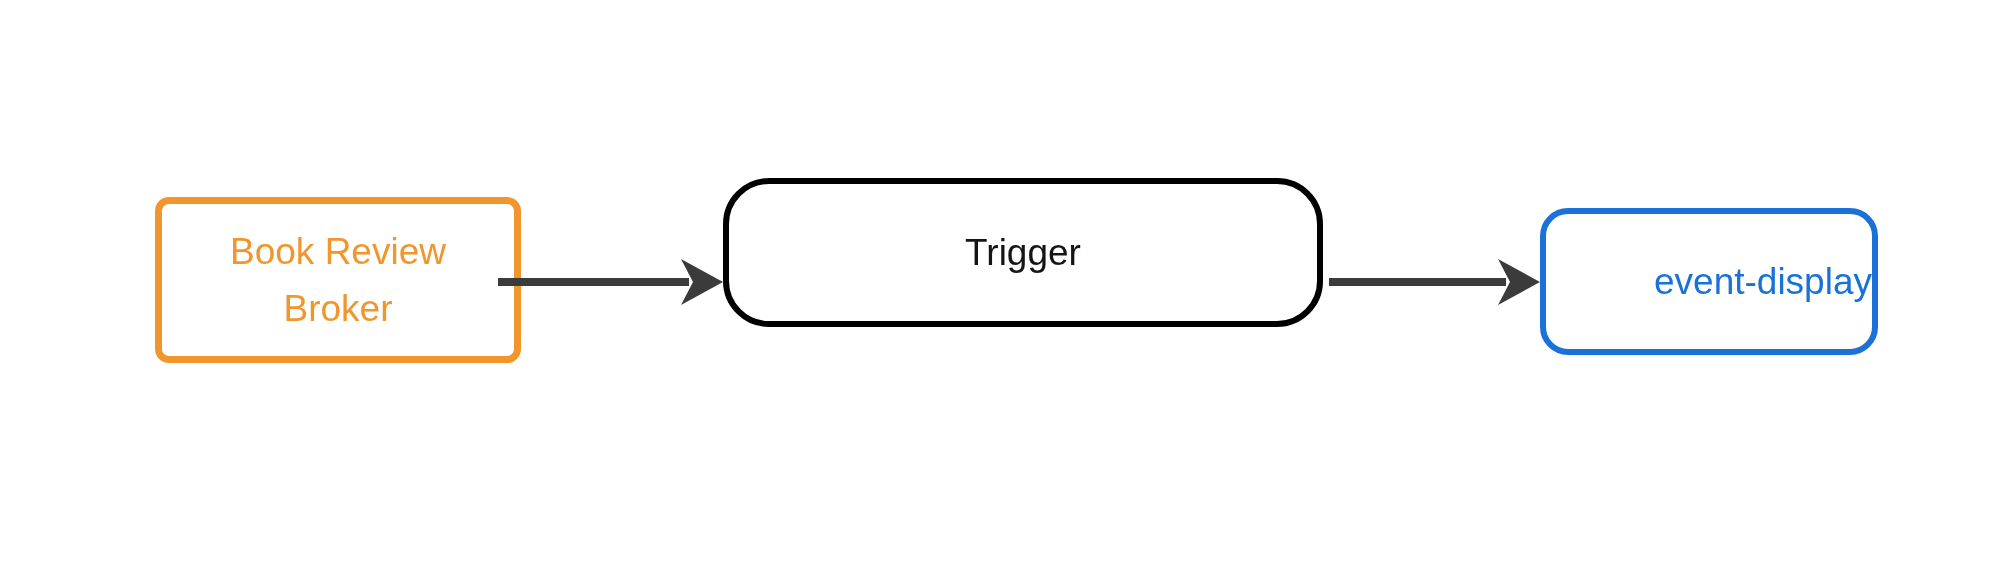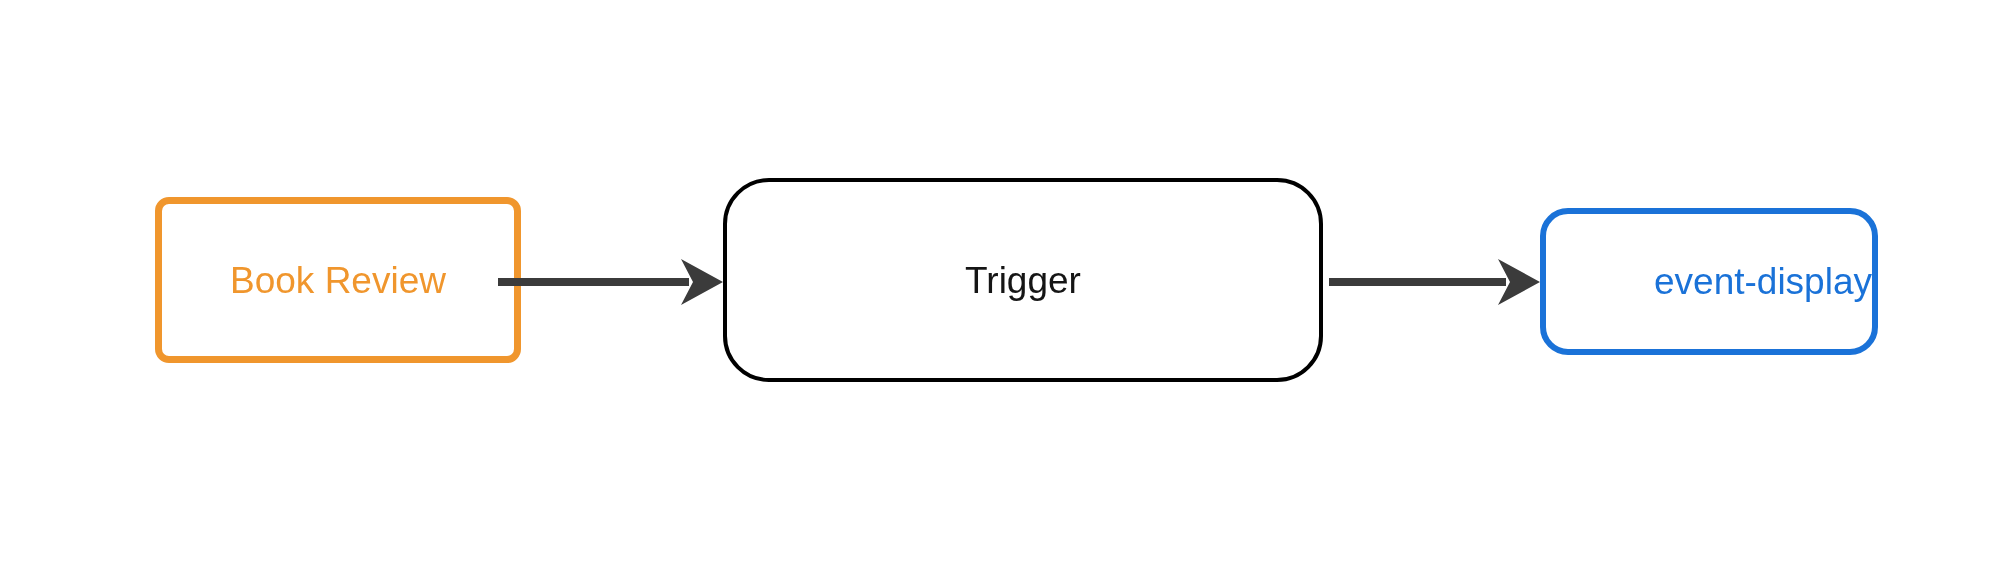--- a/index.html
+++ b/index.html
@@ -37,22 +37,22 @@
     height: 166px;
     border: 7px solid #F0962D;
     border-radius: 14px;
     color: #F0962D;
     margin-left: 28px;
   }
   .node-trigger {
     left: 723px;
     top: 178px;
     width: 600px;
-    height: 204px;
-    border: 4px solid #000000;
+    height: 149px;
+    border: 6px solid #000000;
     border-radius: 46px;
     color: #151515;
   }
   .node-sink {
     left: 1540px;
     top: 208px;
     width: 338px;
     height: 147px;
     border: 6px solid #1A72D8;
     border-radius: 28px;
@@ -68,20 +68,21 @@
   .edge-2 { left: 1325px; width: 215px; }
 </style>
 </head>
 <body>
 
 <div class="canvas">
 
   <div class="node node-broker">
     <div class="node-label">
       <span class="line">Book Review</span>
+      <span class="line">Broker</span>
     </div>
   </div>
 
   <svg class="edge edge-1" viewBox="0 0 226 50" xmlns="http://www.w3.org/2000/svg" aria-hidden="true">
     <line x1="1" y1="25" x2="192" y2="25" stroke="#3B3B3B" stroke-width="8"></line>
     <polygon points="226,25 184,2 196,25 184,48" fill="#3B3B3B"></polygon>
   </svg>
 
   <div class="node node-trigger">
     <div class="node-label">

